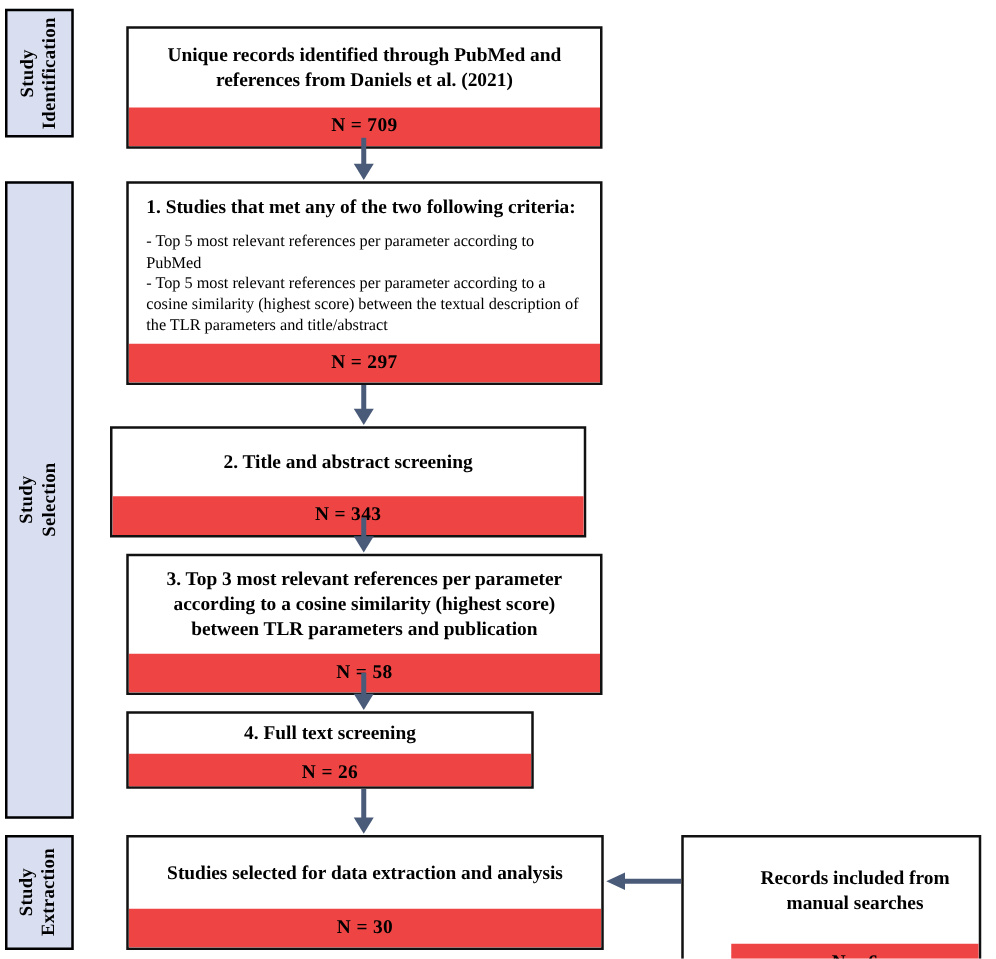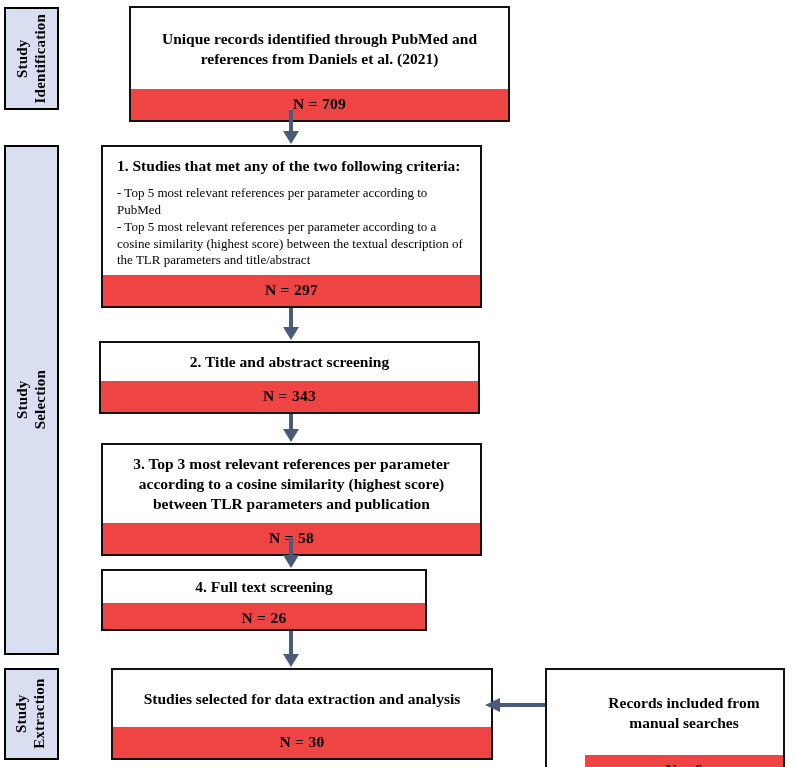--- a/index.html
+++ b/index.html
@@ -113,51 +113,51 @@
   <div class="stage-band" style="left:4px; top:145px; width:55px; height:510px;">
     <div class="stage-label">Study
 Selection</div>
   </div>
 
   <div class="stage-band" style="left:4px; top:668px; width:55px; height:92px;">
     <div class="stage-label">Study
 Extraction</div>
   </div>
 
-  <div class="flow-box" style="left:101px; top:6px; width:381px; height:116px;margin-left:28px;">
+  <div class="flow-box" style="left:101px; top:21px; width:381px; height:98px;">
     <div class="box-body">
       <p class="box-title">Unique records identified through PubMed and references from Daniels et al. (2021)</p>
     </div>
     <div class="box-count">N = 709</div>
   </div>
 
   <div class="arrow-down" style="left:280px; top:110px; height:35px;">
     <svg width="22" height="35" viewBox="0 0 22 35" aria-hidden="true">
       <line x1="11" y1="0" x2="11" y2="24" stroke="#4a5b7a" stroke-width="4"></line>
       <polygon points="11,34 3,21 19,21" fill="#4a5b7a"></polygon>
     </svg>
   </div>
 
-  <div class="flow-box" style="left:101px; top:145px; width:381px; height:163px;">
+  <div class="flow-box" style="left:101px; top:145px; width:381px; height:163px;justify-content:center;">
     <div class="box-body" style="justify-content:flex-start; padding-top:9px;">
       <p class="box-title left">1. Studies that met any of the two following criteria:</p>
       <p class="box-detail">- Top 5 most relevant references per parameter according to PubMed
 - Top 5 most relevant references per parameter according to a cosine similarity (highest score) between the textual description of the TLR parameters and title/abstract</p>
     </div>
     <div class="box-count">N = 297</div>
   </div>
 
   <div class="arrow-down" style="left:280px; top:308px; height:33px;">
     <svg width="22" height="33" viewBox="0 0 22 33" aria-hidden="true">
       <line x1="11" y1="0" x2="11" y2="22" stroke="#4a5b7a" stroke-width="4"></line>
       <polygon points="11,32 3,19 19,19" fill="#4a5b7a"></polygon>
     </svg>
   </div>
 
-  <div class="flow-box" style="left:99px; top:341px; width:381px; height:73px;">
+  <div class="flow-box" style="left:88px; top:341px; width:381px; height:89px;">
     <div class="box-body">
       <p class="box-title">2. Title and abstract screening</p>
     </div>
     <div class="box-count">N = 343</div>
   </div>
 
   <div class="arrow-down" style="left:280px; top:414px; height:29px;">
     <svg width="22" height="29" viewBox="0 0 22 29" aria-hidden="true">
       <line x1="11" y1="0" x2="11" y2="18" stroke="#4a5b7a" stroke-width="4"></line>
       <polygon points="11,28 3,15 19,15" fill="#4a5b7a"></polygon>
@@ -185,21 +185,21 @@
     <div class="box-count">N = 26</div>
   </div>
 
   <div class="arrow-down" style="left:280px; top:631px; height:37px;">
     <svg width="22" height="37" viewBox="0 0 22 37" aria-hidden="true">
       <line x1="11" y1="0" x2="11" y2="26" stroke="#4a5b7a" stroke-width="4"></line>
       <polygon points="11,36 3,23 19,23" fill="#4a5b7a"></polygon>
     </svg>
   </div>
 
-  <div class="flow-box" style="left:111px; top:668px; width:382px; height:92px;">
+  <div class="flow-box" style="left:101px; top:668px; width:382px; height:92px;">
     <div class="box-body">
       <p class="box-title">Studies selected for data extraction and analysis</p>
     </div>
     <div class="box-count">N = 30</div>
   </div>
 
   <div class="arrow-left" style="left:483px; top:695px; width:62px;">
     <svg width="62" height="20" viewBox="0 0 62 20" aria-hidden="true">
       <line x1="62" y1="10" x2="15" y2="10" stroke="#4a5b7a" stroke-width="4"></line>
       <polygon points="2,10 17,3 17,17" fill="#4a5b7a"></polygon>

